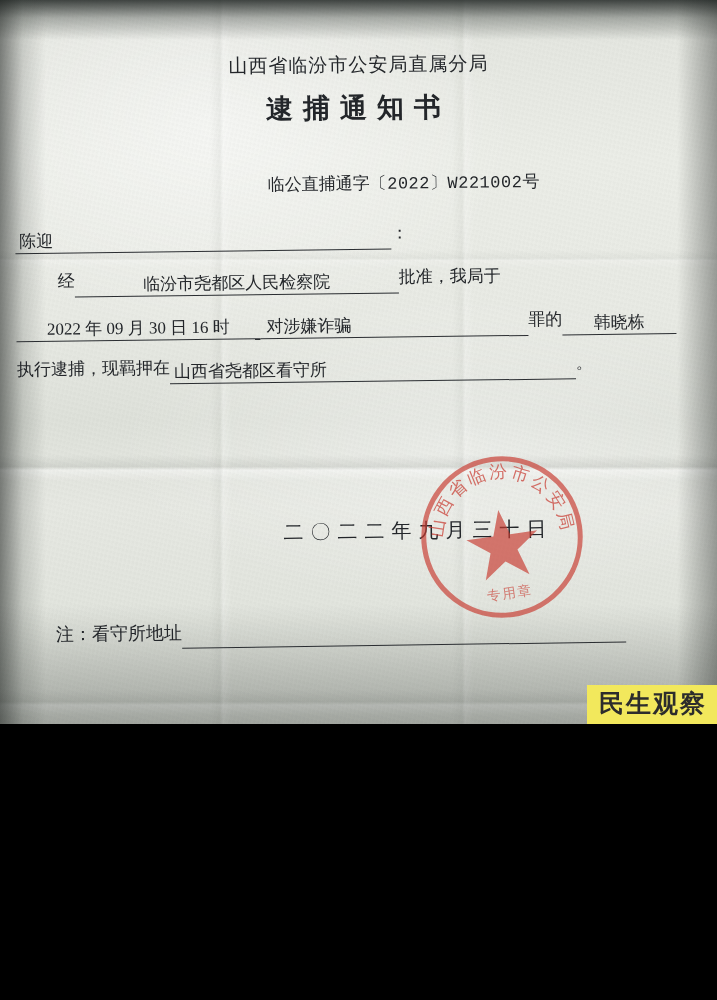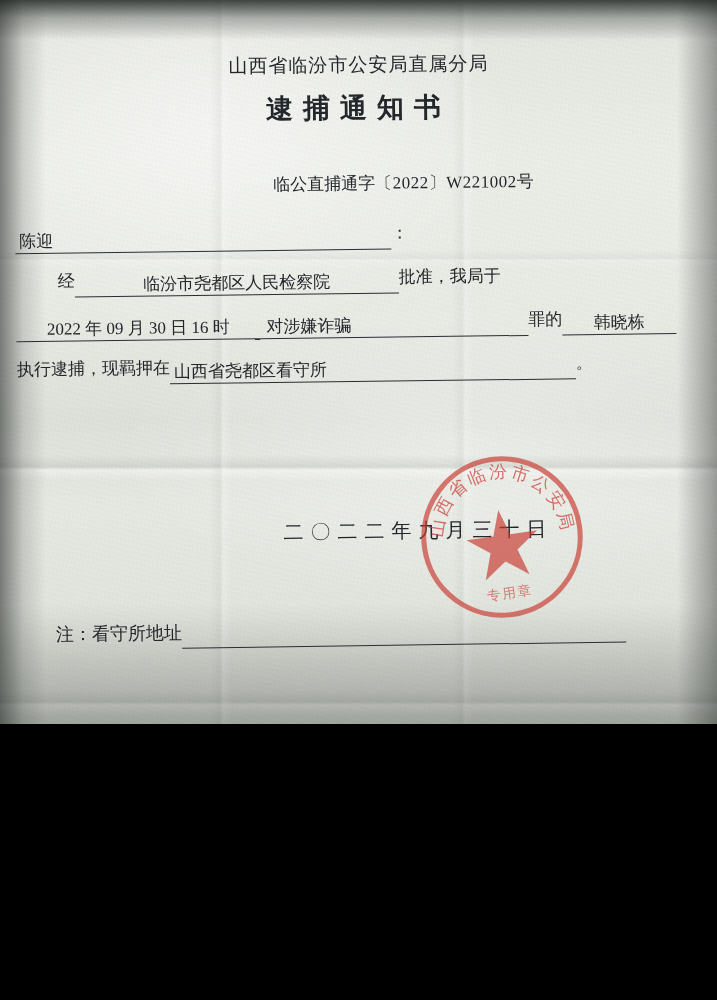--- a/index.html
+++ b/index.html
@@ -90,21 +90,21 @@
   }
   .docnum {
     position: absolute;
     top: 172px; left: 0; width: 100%;
     text-align: center;
     padding-left: 90px;
     font-size: 17px;
     box-sizing: border-box;
     transform: rotate(-0.7deg);
   }
-  .docnum .nums { font-family: Liberation Serif, serif; letter-spacing: .5px; margin-top: 12px; }
+  .docnum .nums { font-family: Liberation Mono, monospace; letter-spacing: .5px; margin-top: 12px; }
 
   .body {
     position: absolute;
     top: 212px;
     left: 16px;
     right: 22px;
     font-size: 17px;
     line-height: 44px;
     transform: rotate(-0.7deg);
   }
@@ -230,14 +230,15 @@
         <text font-family="'Liberation Serif', serif" font-size="21" fill="#c8392f" letter-spacing="3" opacity="0.9">
           <textPath href="#sealArc" startOffset="4%">山西省临汾市公安局直属分局</textPath>
         </text>
         <polygon points="100,68 110,98 142,98 116,117 126,148 100,129 74,148 84,117 58,98 90,98" fill="#c8392f" opacity="0.85"></polygon>
         <text x="100" y="172" text-anchor="middle" font-family="'Liberation Serif', serif" font-size="16" fill="#c8392f" opacity="0.8" letter-spacing="2">专用章</text>
       </svg>
     </div>
 
   </div>
 
+  <div class="watermark">民生观察</div>
 
 </div>
 
 </body></html>

